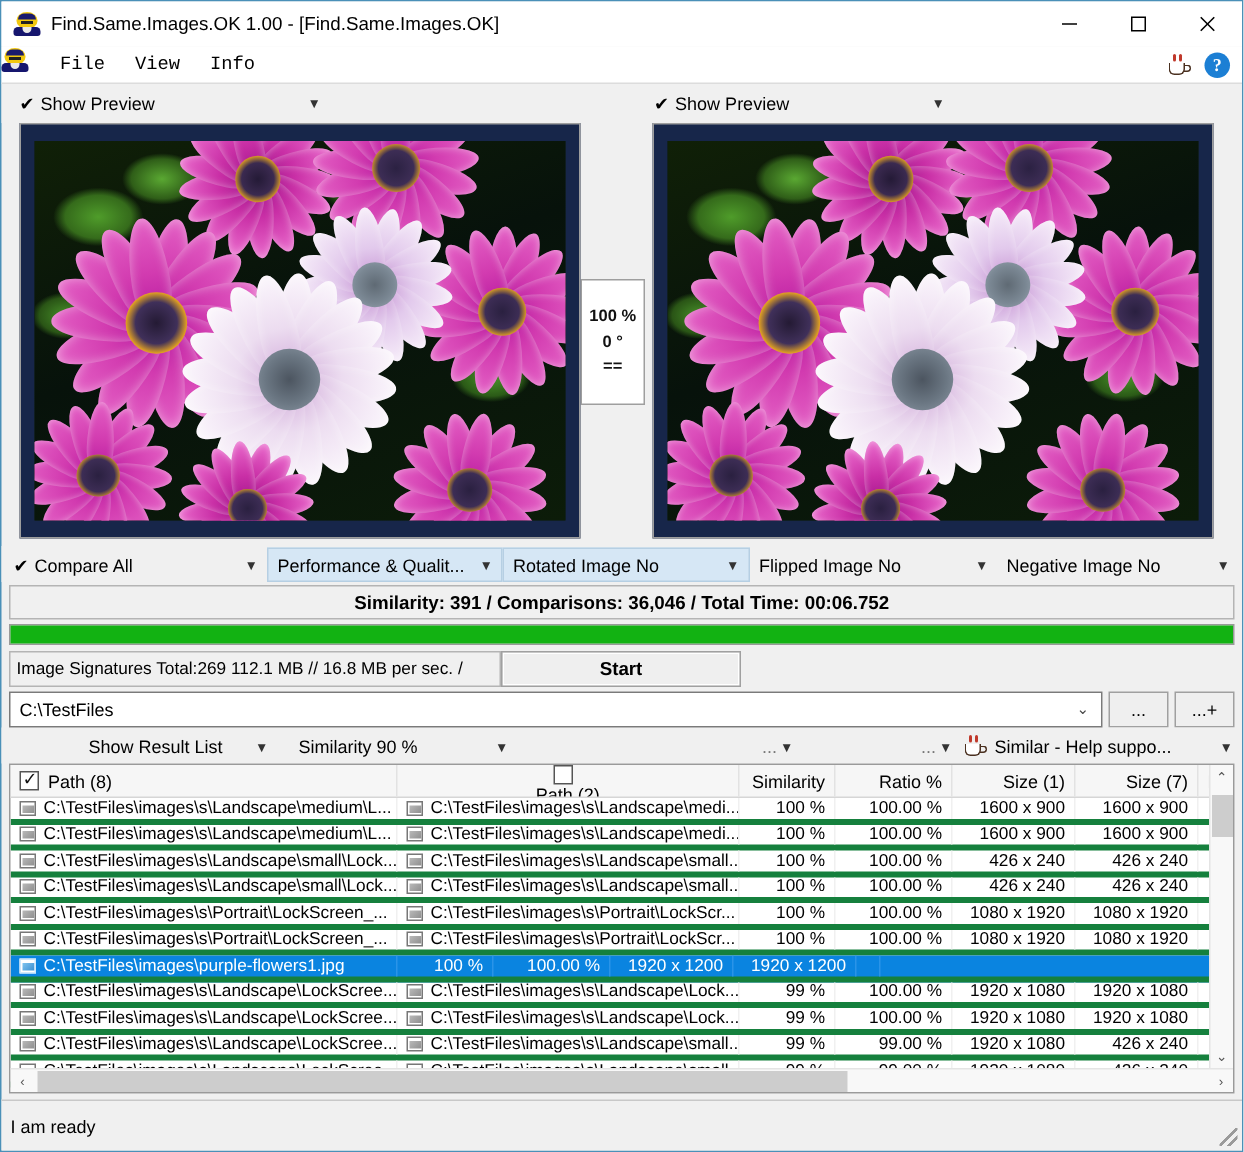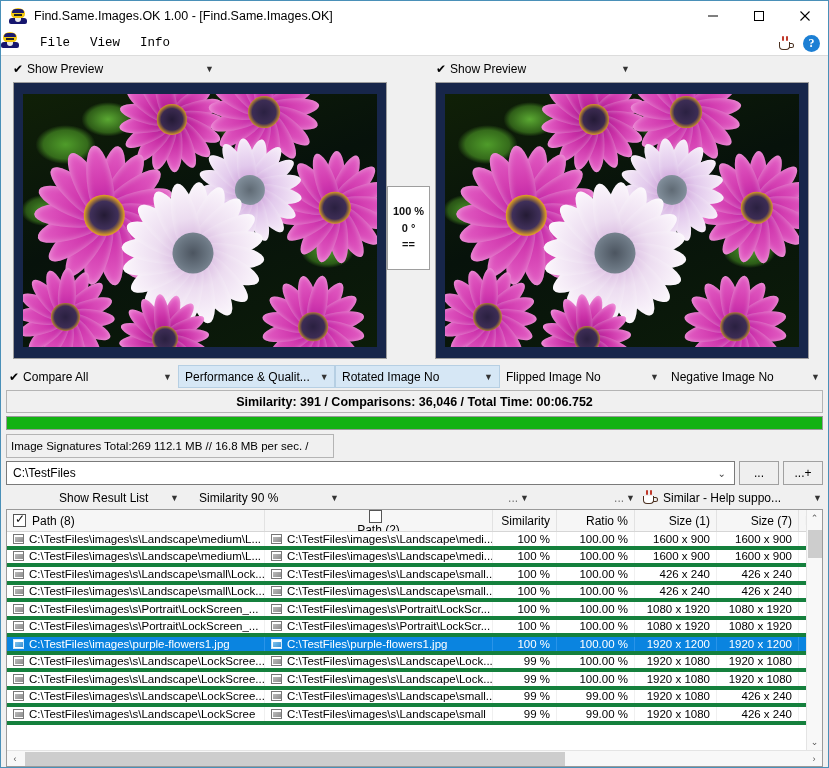--- a/index.html
+++ b/index.html
@@ -823,20 +823,21 @@
   </div>
 
   <div class="progress-wrap">
     <div class="progress-bar" id="progbar" style="width: 100%; background: rgb(18, 178, 18);"></div>
   </div>
 
   <div class="sigrow">
     <div class="sig-cell" style="width:328px;">
       <span>Image Signatures Total:269  112.1 MB // 16.8 MB per sec. /</span>
     </div>
+    <div class="start-btn">Start</div>
   </div>
 
   <div class="pathrow">
     <div class="path-combo">
       <span>C:\TestFiles</span>
       <span class="caret">⌄</span>
     </div>
     <div class="sm-btn">...</div>
     <div class="sm-btn">...+</div>
   </div>
@@ -1044,24 +1045,20 @@
           </div>
           <div class="td" style="width: 16px;">
             <span></span>
           </div>
         </div>
         <div class="trow sel">
           <div class="td" style="width: 258px;">
             <span class="thumb-ico"></span>
             <span>C:\TestFiles\images\purple-flowers1.jpg</span>
           </div>
-          <div class="td" style="width: 228px;">
-            <span class="thumb-ico"></span>
-            <span>C:\TestFiles\purple-flowers1.jpg</span>
-          </div>
           <div class="td num" style="width: 64px;">
             <span>100 %</span>
           </div>
           <div class="td num" style="width: 78px;">
             <span>100.00 %</span>
           </div>
           <div class="td num" style="width: 82px;">
             <span>1920 x 1200</span>
           </div>
           <div class="td num" style="width: 82px;">
@@ -1183,13 +1180,17 @@
 
     <div class="hscroll">
       <div class="hs-arrow">‹</div>
       <div class="hs-track">
         <div class="hs-thumb"></div>
       </div>
       <div class="hs-arrow">›</div>
     </div>
   </div>
 
+  <div class="statusbar">
+    <span>I am ready</span>
+    <div class="grip"></div>
+  </div>
 </div>
 
 </body></html>

